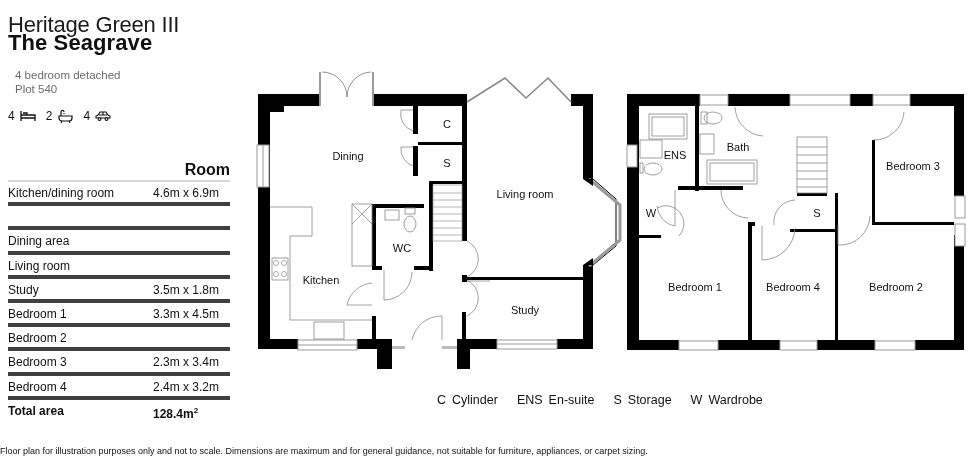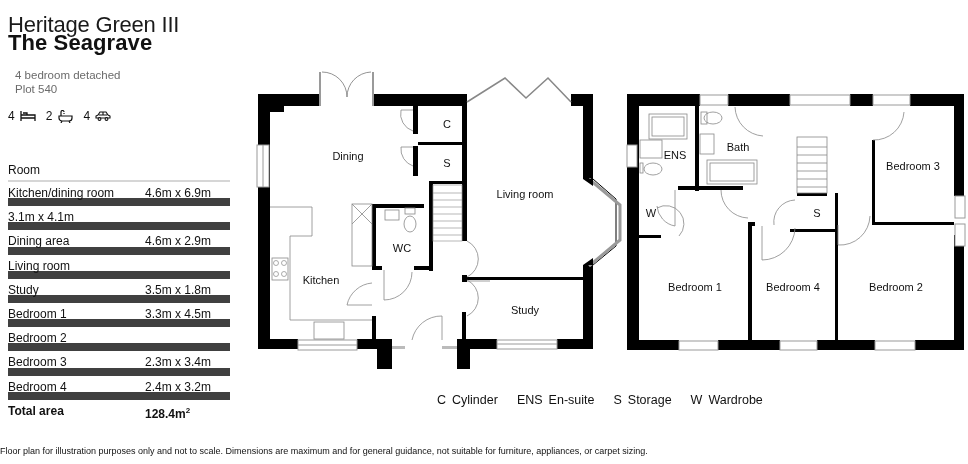--- a/index.html
+++ b/index.html
@@ -7,24 +7,24 @@
   body { position: relative; font-family: "Liberation Sans", sans-serif; color: #111; }
 
   .dev-name { position: absolute; left: 8px; top: 4px; font-size: 22px; font-weight: 400; color: #1a1a1a; letter-spacing: -0.2px; margin-top: 8px; }
   .house-name { position: absolute; left: 8px; top: 30px; font-size: 22px; font-weight: 700; color: #111; letter-spacing: 0.1px; }
   .subtitle { position: absolute; left: 8px; top: 68px; font-size: 11.5px; color: #6b6b6b; line-height: 14px; margin-left: 7px; }
   .features { position: absolute; left: 8px; top: 109px; display: flex; align-items: center; font-size: 12px; color: #111; }
   .features .num { margin-right: 5px; }
   .features svg { margin-right: 10px; }
 
   .rooms { position: absolute; left: 8px; top: 160px; width: 222px; }
-  .rooms .hdr { font-size: 12px; font-weight: 400; height: 22px; line-height: 20px; padding-left: 0; border-bottom: 2px solid #d6d6d6; }
-  .rooms .row { display: flex; height: 24.2px; line-height: 22px; font-size: 12px; border-bottom: 8px solid #404040; color: #111; }
+  .rooms .hdr { font-size: 16px; font-weight: 700; height: 22px; line-height: 20px; padding-left: 0; border-bottom: 2px solid #d6d6d6; text-align: right; }
+  .rooms .row { display: flex; height: 24.2px; line-height: 22px; font-size: 12px; border-bottom: 4px solid #404040; color: #111; }
   .rooms .row .n { width: 137px; }
-  .rooms .row .d { flex: 1; }
+  .rooms .row .d { flex: 1; margin-left: 8px; }
   .rooms .row.total { border-bottom: none; font-weight: 700; }
   .rooms .row.total sup { font-size: 8px; vertical-align: 5px; }
 
   .legend { position: absolute; left: 437px; top: 393px; display: flex; font-size: 12.5px; color: #111; }
   .legend .item { margin-right: 19px; }
   .legend .item .k { margin-right: 6px; }
 
   .disclaimer { position: absolute; left: 0; top: 446px; font-size: 9px; color: #111; }
 
   .plan { position: absolute; left: 0; top: 0; }
@@ -57,25 +57,23 @@
   </svg>
 </div>
 
 <div class="rooms">
   <div class="hdr">Room</div>
   <div class="row">
       <span class="n">Kitchen/dining room</span>
       <span class="d">4.6m x 6.9m</span>
     </div>
   <div class="row">
-      <span class="d">3.1m x 4.1m</span>
     </div>
   <div class="row">
       <span class="n">Dining area</span>
-      <span class="d">4.6m x 2.9m</span>
     </div>
   <div class="row">
       <span class="n">Living room</span>
     </div>
   <div class="row">
       <span class="n">Study</span>
       <span class="d">3.5m x 1.8m</span>
     </div>
   <div class="row">
       <span class="n">Bedroom 1</span>

